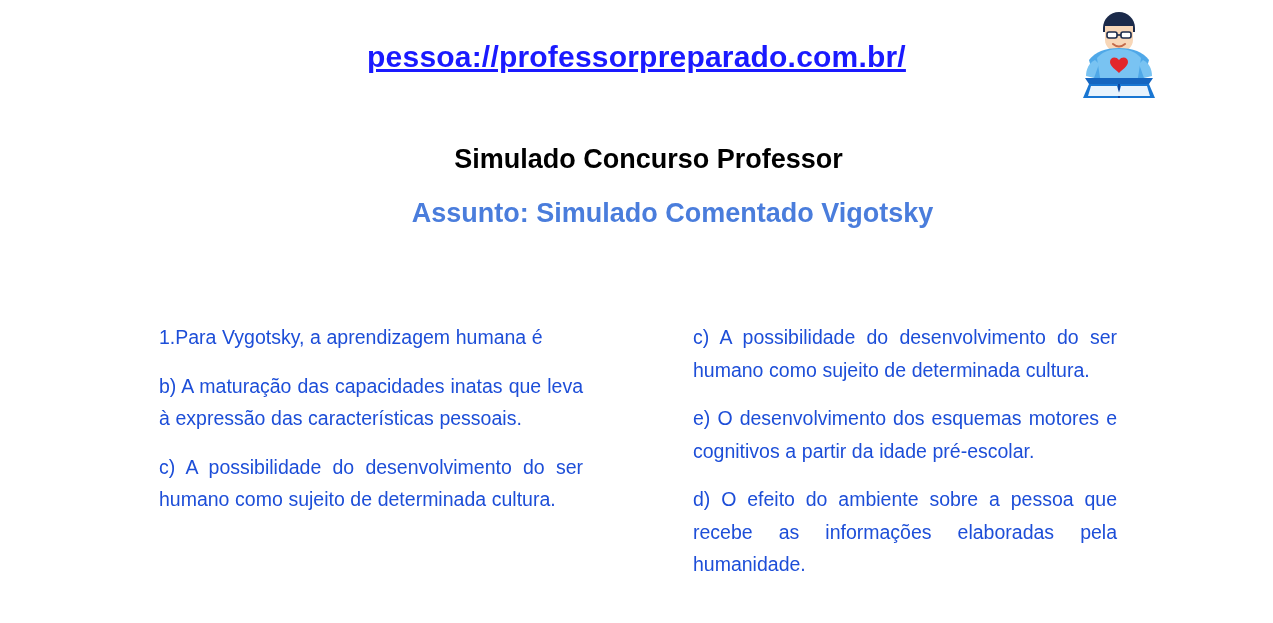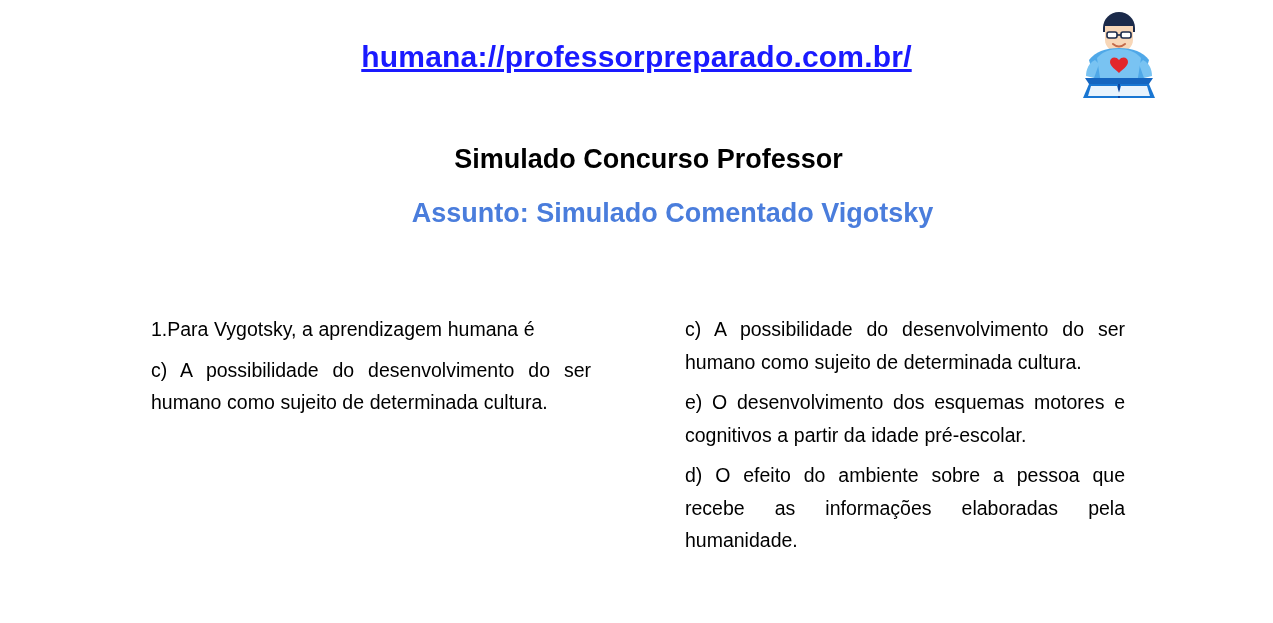--- a/index.html
+++ b/index.html
@@ -78,35 +78,35 @@
     gap: 78px;
   }
   .column {
     width: 456px;
   }
   .para {
     font-size: 19.5px;
     line-height: 32.5px;
     text-align: justify;
     text-justify: inter-word;
-    margin: 8px;
-    color: #000000;
+    margin: 16px;
+    color: #1d4ed8;
     word-spacing: 0.2px;
   }
   .para + .para {
     margin-top: 0px;
   }
 </style>
 </head>
 <body>
 
 <div class="page">
 
   <div class="site-link-row">
-    <a class="site-link" href="#">humana://professorpreparado.com.br/</a>
+    <a class="site-link" href="#">pessoa://professorpreparado.com.br/</a>
   </div>
 
   <div class="logo">
     <svg viewBox="0 0 88 96" width="88" height="96" xmlns="http://www.w3.org/2000/svg">
 
       <path d="M28 20c0-9 7-16 16-16s16 7 16 16v4H28z" fill="#1b2a4a"></path>
 
       <path d="M30 18h28v14c0 7-6 12-14 12s-14-5-14-12z" fill="#f8d7b8"></path>
 
       <rect x="32" y="24" width="10" height="6" rx="2" fill="#ffffff" stroke="#1b2a4a" stroke-width="1.6"></rect>
@@ -132,20 +132,21 @@
       <path d="M72 78H46l-3 10h32z" fill="#e8f3fd"></path>
     </svg>
   </div>
 
   <div class="doc-title">Simulado Concurso Professor</div>
   <div class="doc-subtitle">Assunto: Simulado Comentado Vigotsky</div>
 
   <div class="columns">
     <div class="column">
       <p class="para">1.Para Vygotsky, a aprendizagem humana é</p>
+      <p class="para">b) A maturação das capacidades inatas que leva à expressão das características pessoais.</p>
       <p class="para">c) A possibilidade do desenvolvimento do ser humano como sujeito de determinada cultura.</p>
     </div>
     <div class="column">
       <p class="para">c) A possibilidade do desenvolvimento do ser humano como sujeito de determinada cultura.</p>
       <p class="para">e) O desenvolvimento dos esquemas motores e cognitivos a partir da idade pré-escolar.</p>
       <p class="para">d) O efeito do ambiente sobre a pessoa que recebe as informações elaboradas pela humanidade.</p>
     </div>
   </div>
 
 </div>

